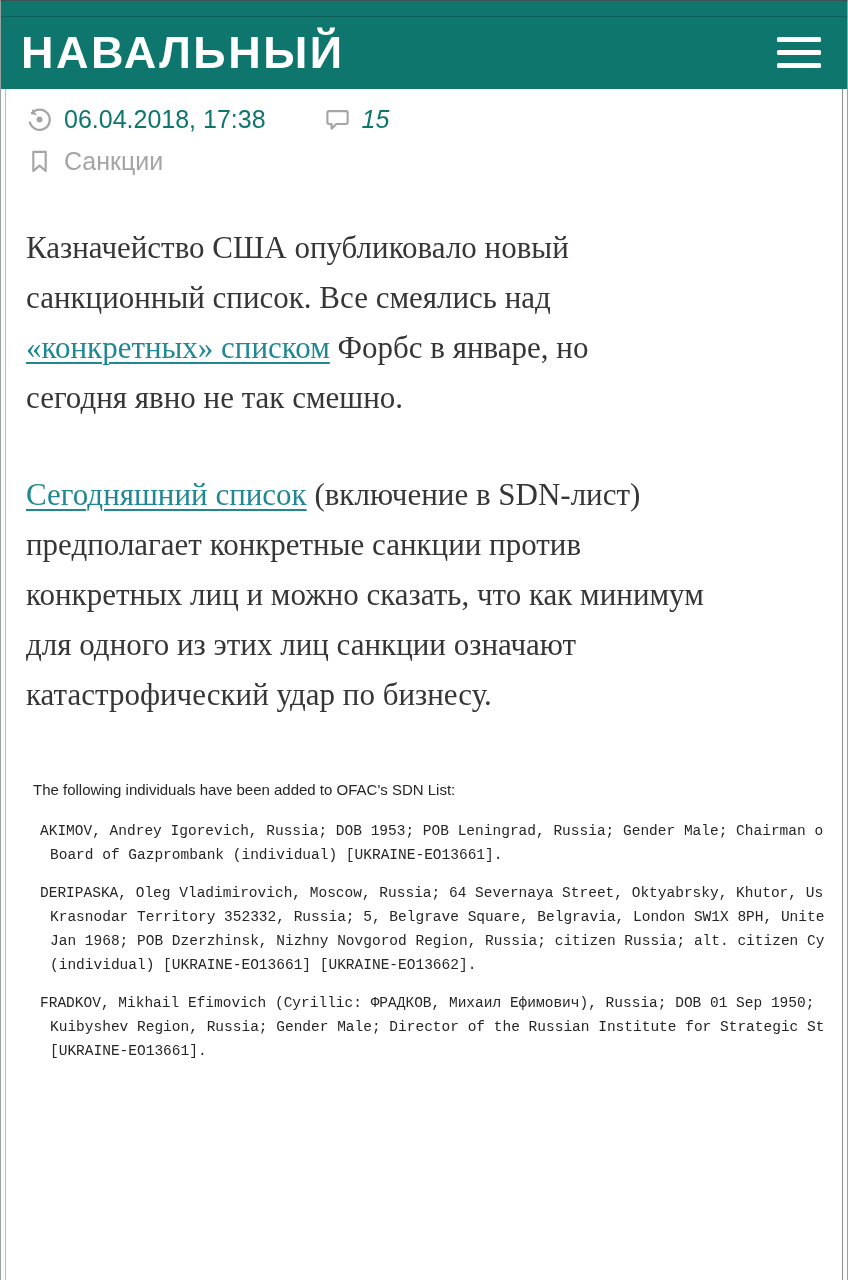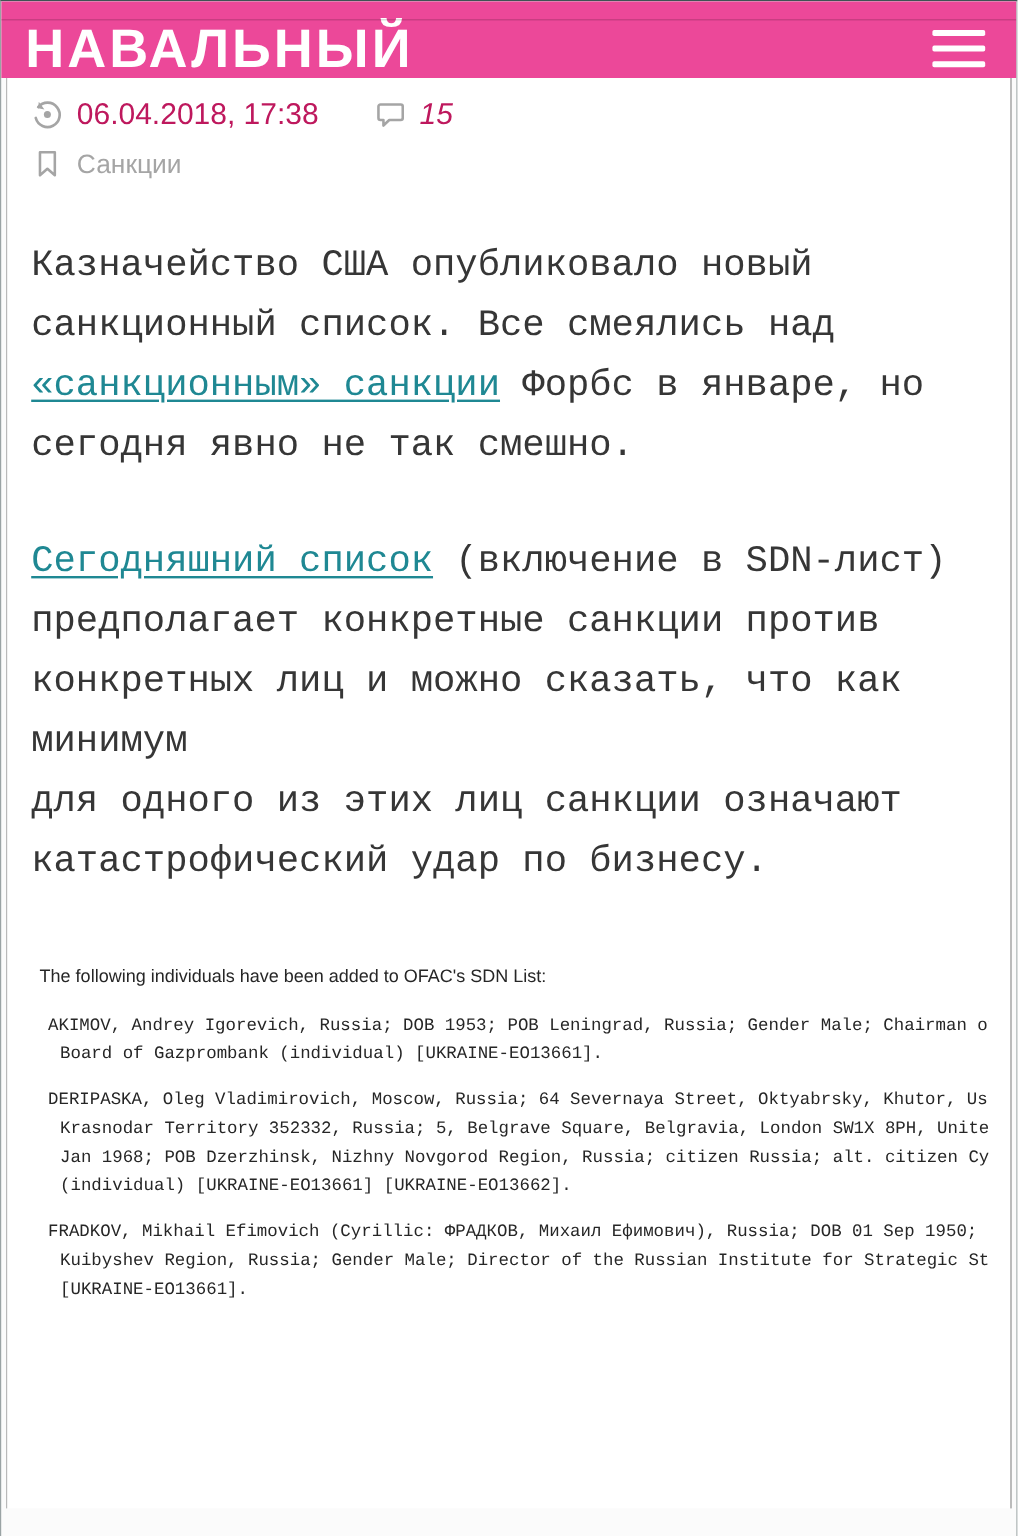--- a/index.html
+++ b/index.html
@@ -6,21 +6,21 @@
   html, body { background: #ffffff; }
   .page {
     width: 848px; height: 1280px; overflow: hidden;
     border-left: 1px solid #9aa3a4; border-right: 1px solid #9aa3a4; border-top: 1px solid #3f5254;
     font-family: "Liberation Sans", sans-serif;
     background: #fbfbfb;
     position: relative;
   }
   
   .site-header {
-    height: 64px; background: #ec4899; position: relative;
+    height: 88px; background: #0f766e; position: relative;
     display: flex; align-items: center; justify-content: space-between;
     padding: 14px 24px 0 20px;
   }
   .statusbar-line { position: absolute; left: 0; top: 15px; width: 100%; height: 1px; background: rgba(0,0,0,0.18); }
   .logo {
     color: #ffffff; font-weight: bold; font-size: 45px; letter-spacing: 2.5px;
     line-height: 1; cursor: pointer; white-space: nowrap;
   }
   .menu-button { display: flex; flex-direction: column; gap: 8px; padding: 4px 2px; cursor: pointer; }
   .menu-button span { display: block; width: 44px; height: 5px; background: #ffffff; border-radius: 1.5px; }
@@ -29,29 +29,29 @@
     margin: 0 4px; min-height: 1192px; background: #ffffff;
     border-left: 1px solid #b9b9b9; border-right: 1px solid #8f8f8f;
     padding: 0 18px 40px 15px; overflow: hidden;
   }
   .article-title {
     margin: 54px 0 0 5px;
     font-size: 44px; line-height: 1.22; font-weight: bold;
     color: #3c3c3c; letter-spacing: -0.5px;
   }
   
-  .meta-row { display: flex; align-items: center; margin: 16px 0 0 5px; color: #be185d; font-size: 25px; }
+  .meta-row { display: flex; align-items: center; margin: 16px 0 0 5px; color: #0f766e; font-size: 25px; gap: 12px; }
   .meta-group { display: flex; align-items: center; }
   .meta-icon { width: 27px; height: 27px; flex: 0 0 auto; }
   .meta-icon svg { display: block; width: 100%; height: 100%; }
   .meta-text { margin-left: 11px; }
   .comments-group { margin-left: 46px; cursor: pointer; font-style: italic; }
-  .tag-row { display: flex; align-items: center; margin: 13px 0 0 5px; color: #a5a5a5; font-size: 22px; cursor: pointer; }
+  .tag-row { display: flex; align-items: center; margin: 13px 0 0 5px; color: #a5a5a5; font-size: 25px; cursor: pointer; }
   
-  .article-body { font-family: Liberation Mono, monospace; color: #363636; }
+  .article-body { font-family: Liberation Serif, serif; color: #363636; }
   .article-body p {
     font-size: 31px; line-height: 50px; white-space: pre-line;
     margin: 47px 0 0 5px;
   }
   .article-body a { color: #1f8893; text-decoration: underline; text-decoration-thickness: 2px; text-underline-offset: 4px; cursor: pointer; }
   
   .sdn-block {
     margin-top: 58px; color: #262626;
     font-family: "Liberation Sans", sans-serif;
     font-size: 14.5px; line-height: 24px;
@@ -103,21 +103,21 @@
         <svg viewBox="0 0 24 24" fill="none">
           <path d="M6.5 3.5 h11 v17 l-5.5 -4.8 -5.5 4.8 z" stroke="#a5a5a5" stroke-width="1.9" stroke-linejoin="round"></path>
         </svg>
       </span>
       <span class="meta-text">Санкции</span>
     </div>
 
     <div class="article-body">
       <p><span>Казначейство США опубликовало новый
 санкционный список. Все смеялись над
-</span><a>«санкционным» санкции</a><span> Форбс в январе, но
+</span><a>«конкретных» списком</a><span> Форбс в январе, но
 сегодня явно не так смешно.</span></p>
       <p><a>Сегодняшний список</a><span> (включение в SDN-лист)
 предполагает конкретные санкции против
 конкретных лиц и можно сказать, что как минимум
 для одного из этих лиц санкции означают
 катастрофический удар по бизнесу.</span></p>
     </div>
 
     <section class="sdn-block">
       <div class="sdn-heading">The following individuals have been added to OFAC's SDN List:</div>

